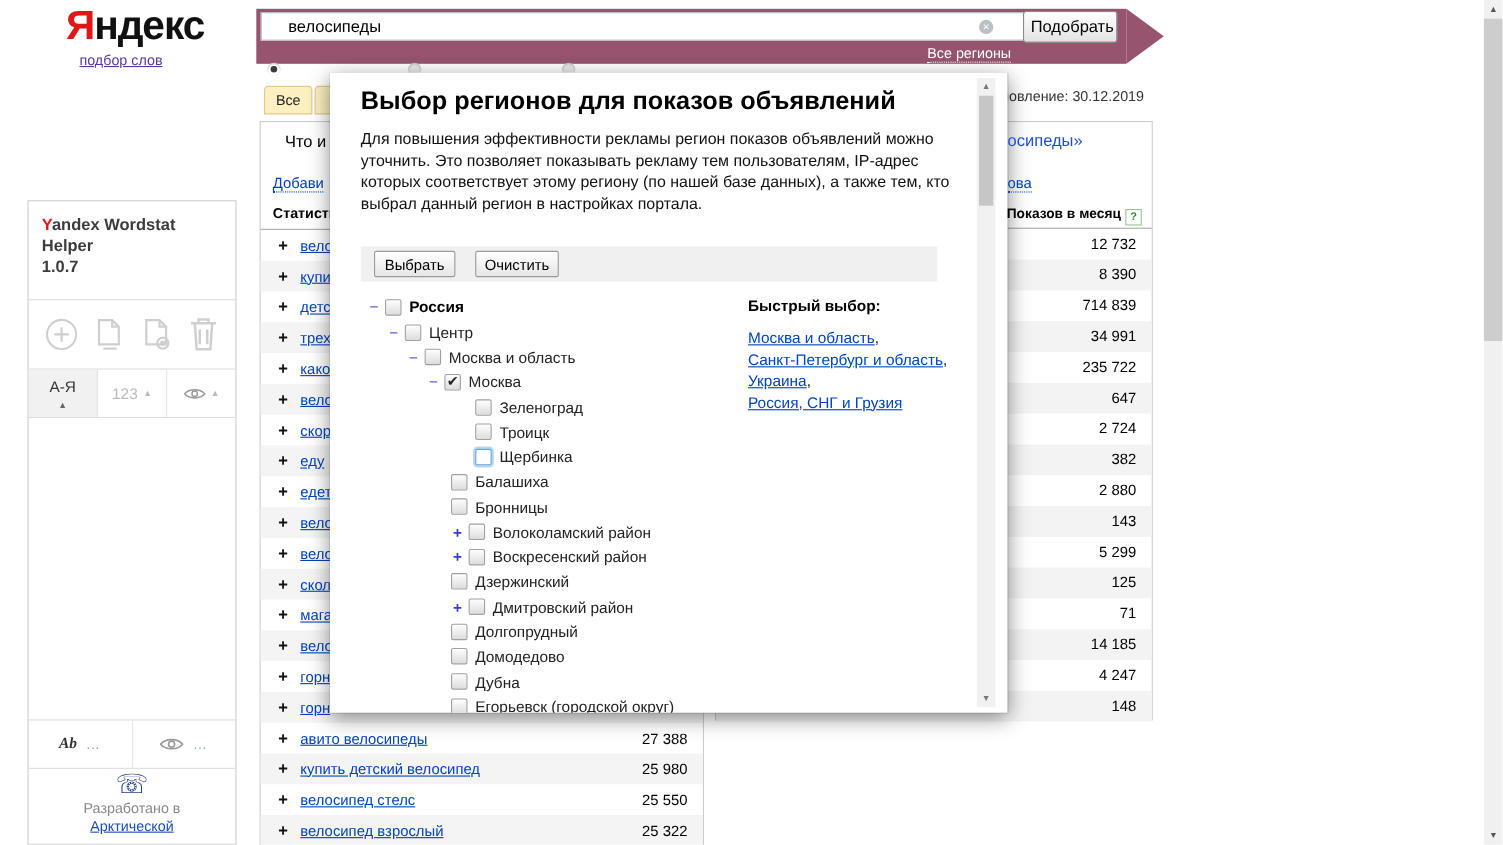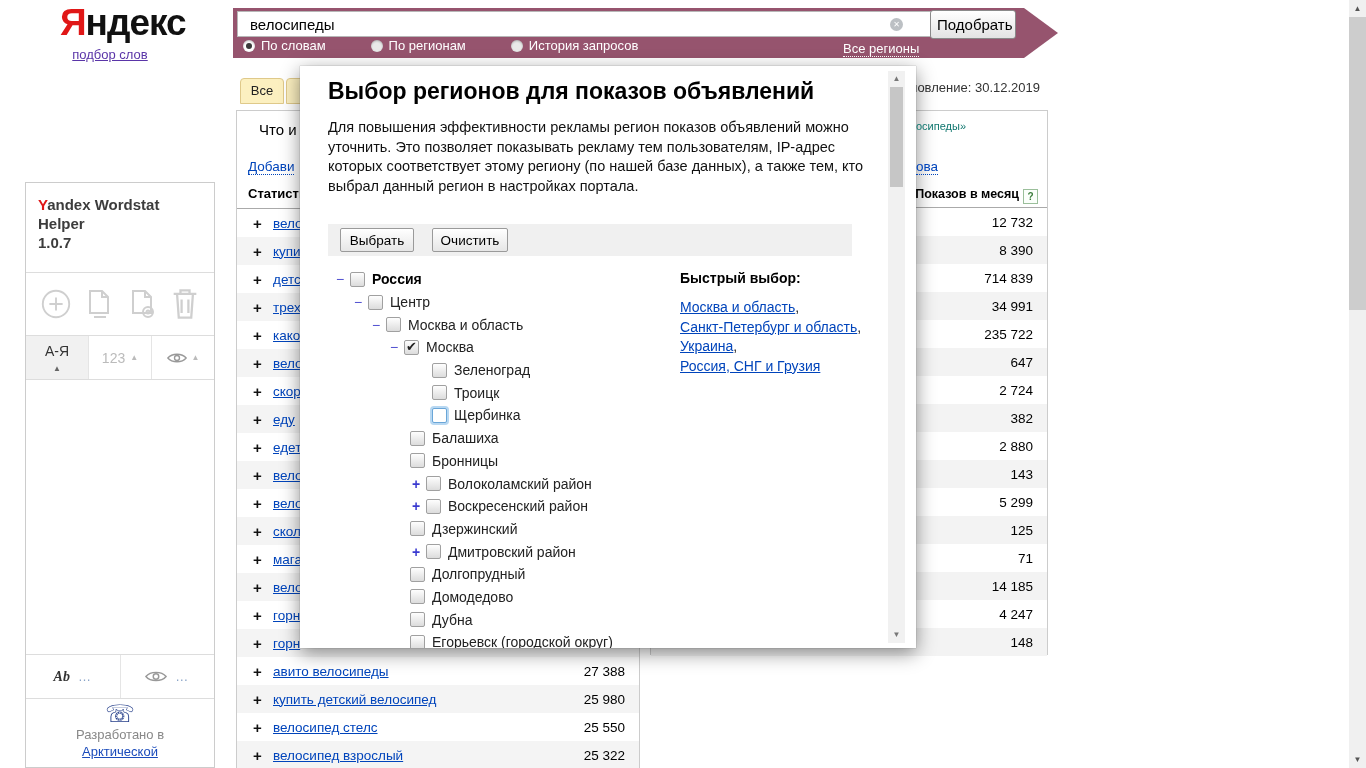--- a/index.html
+++ b/index.html
@@ -8,30 +8,30 @@
   a{text-decoration:none;}
   
   .logo{position:absolute;left:60px;top:2px;font-size:37px;font-weight:bold;letter-spacing:-1px;color:#111;}
   .logo .red{color:#e01717;}
   .logo-sub{position:absolute;left:60px;top:47px;width:100px;text-align:center;font-size:13px;
             color:#5a35a8;text-decoration:underline;cursor:pointer;}
   .band{position:absolute;left:233px;top:8px;width:791px;height:50px;background:#96546E;z-index:2;}
   .band-arrow{position:absolute;left:1024px;top:8px;width:0;height:0;z-index:2;
               border-top:25px solid transparent;border-bottom:25px solid transparent;border-left:34px solid #96546E;}
   .search-input{position:absolute;left:237px;top:11px;width:664px;height:24px;z-index:3;
-                border:1px solid #b7b7b7;font-size:15px;padding:0 20px 0 12px;color:#000;
+                border:1px solid #b7b7b7;font-size:15px;padding:0 20px 0 24px;color:#000;
                 font-family:"Liberation Sans",sans-serif;}
   .clear-btn{position:absolute;left:890px;top:18px;width:13px;height:13px;border-radius:50%;
              background:#bcc0c4;z-index:4;cursor:pointer;}
   .clear-btn::before{content:"✕";position:absolute;left:0;top:0;width:13px;height:13px;line-height:13px;
              text-align:center;font-size:8px;color:#fff;}
   .submit-btn{position:absolute;left:930px;top:10px;width:86px;height:29px;z-index:3;
               background:linear-gradient(#ffffff,#e3e3e3);border:1px solid #8a8a8a;border-radius:3px;
               font-size:15px;color:#000;font-family:"Liberation Sans",sans-serif;cursor:pointer;}
-  .mode-row{position:absolute;left:243px;top:38px;height:32px;z-index:3;display:flex;align-items:flex-start;}
+  .mode-row{position:absolute;left:243px;top:38px;height:32px;z-index:3;display:flex;align-items:flex-end;}
   .mode{display:flex;align-items:center;margin-right:45px;cursor:pointer;}
   .radio{width:12px;height:12px;border-radius:50%;background:#e9e9e9;margin-right:6px;
          box-shadow:inset 0 1px 2px rgba(0,0,0,.25);}
   .radio.sel{background:#fff;position:relative;}
   .radio.sel::after{content:"";position:absolute;left:3px;top:3px;width:6px;height:6px;border-radius:50%;background:#3a3a3a;}
   .mlabel{color:#fff;font-size:13px;}
   .all-regions{position:absolute;left:843px;top:41px;z-index:3;color:#fff;font-size:13px;
                border-bottom:1px dotted #fff;cursor:pointer;}
   .last-update{position:absolute;left:850px;top:80px;width:190px;text-align:right;font-size:13px;color:#333;}
   
@@ -39,21 +39,21 @@
        border-radius:4px 4px 0 0;text-align:center;font-size:13px;color:#222;cursor:pointer;z-index:1;}
   .tab1{left:240px;width:42px;}
   .tab2{left:286px;width:34px;}
   
   .panel{position:absolute;background:#fff;border:1px solid #ccc;z-index:1;}
   .left-panel{left:236px;top:110px;width:402px;height:700px;}
   .right-panel{left:650px;top:110px;width:396px;height:543px;}
   .lp-title{position:absolute;left:259px;top:121px;font-size:15px;color:#000;z-index:1;}
   .lp-add{position:absolute;left:248px;top:159px;font-size:13.5px;color:#0044BB;border-bottom:1px dotted #0044BB;z-index:1;cursor:pointer;}
   .lp-stats{position:absolute;left:248px;top:186px;font-size:13px;font-weight:bold;color:#000;z-index:1;}
-  .rp-title{position:absolute;left:916px;top:120px;font-size:11px;color:#0f766e;z-index:11;}
+  .rp-title{position:absolute;left:916px;top:120px;font-size:15px;color:#1d4ed8;z-index:11;}
   .rp-add{position:absolute;left:916px;top:159px;font-size:13.5px;color:#0044BB;border-bottom:1px dotted #0044BB;z-index:11;cursor:pointer;}
   .rp-colhead{position:absolute;left:800px;top:187px;width:238px;text-align:right;font-size:12.5px;
               font-weight:bold;color:#000;z-index:11;}
   .help-icon{display:inline-block;width:13px;height:13px;line-height:13px;text-align:center;margin-left:4px;
              border:1px solid #9bbf9b;color:#3b7d3b;font-size:10px;font-weight:bold;background:#fbfffb;
              vertical-align:-2px;cursor:pointer;}
   .left-rows{position:absolute;left:237px;top:208px;width:402px;border-top:1px solid #aaa;z-index:1;}
   .lrow{position:relative;height:28px;display:flex;align-items:center;}
   .lrow.odd{background:#f4f4f4;}
   .plus{font-weight:bold;font-size:15px;color:#111;margin:0 0 0 16px;width:14px;cursor:pointer;}

